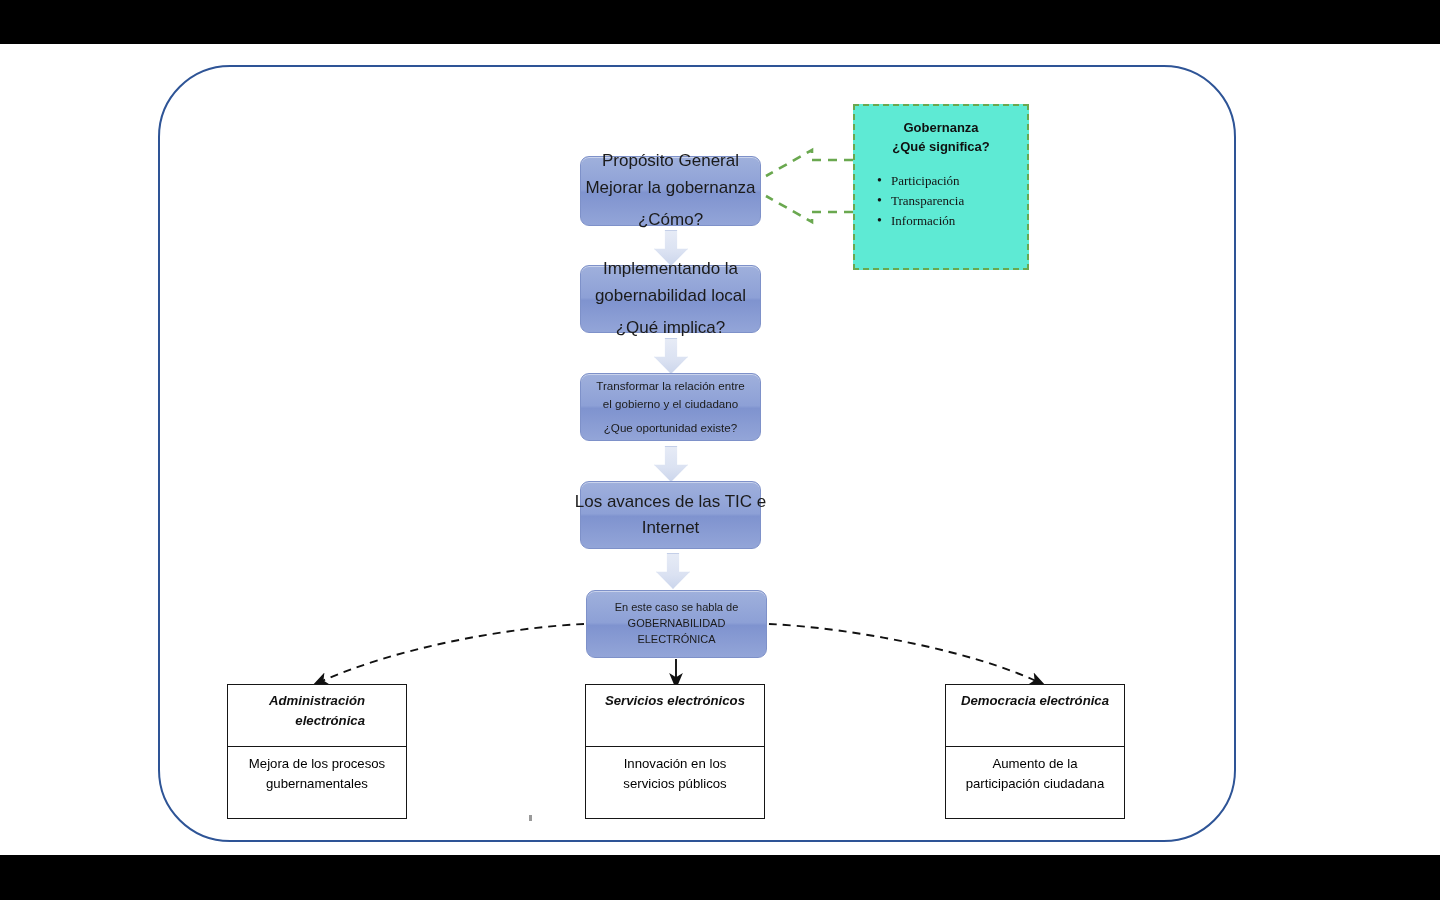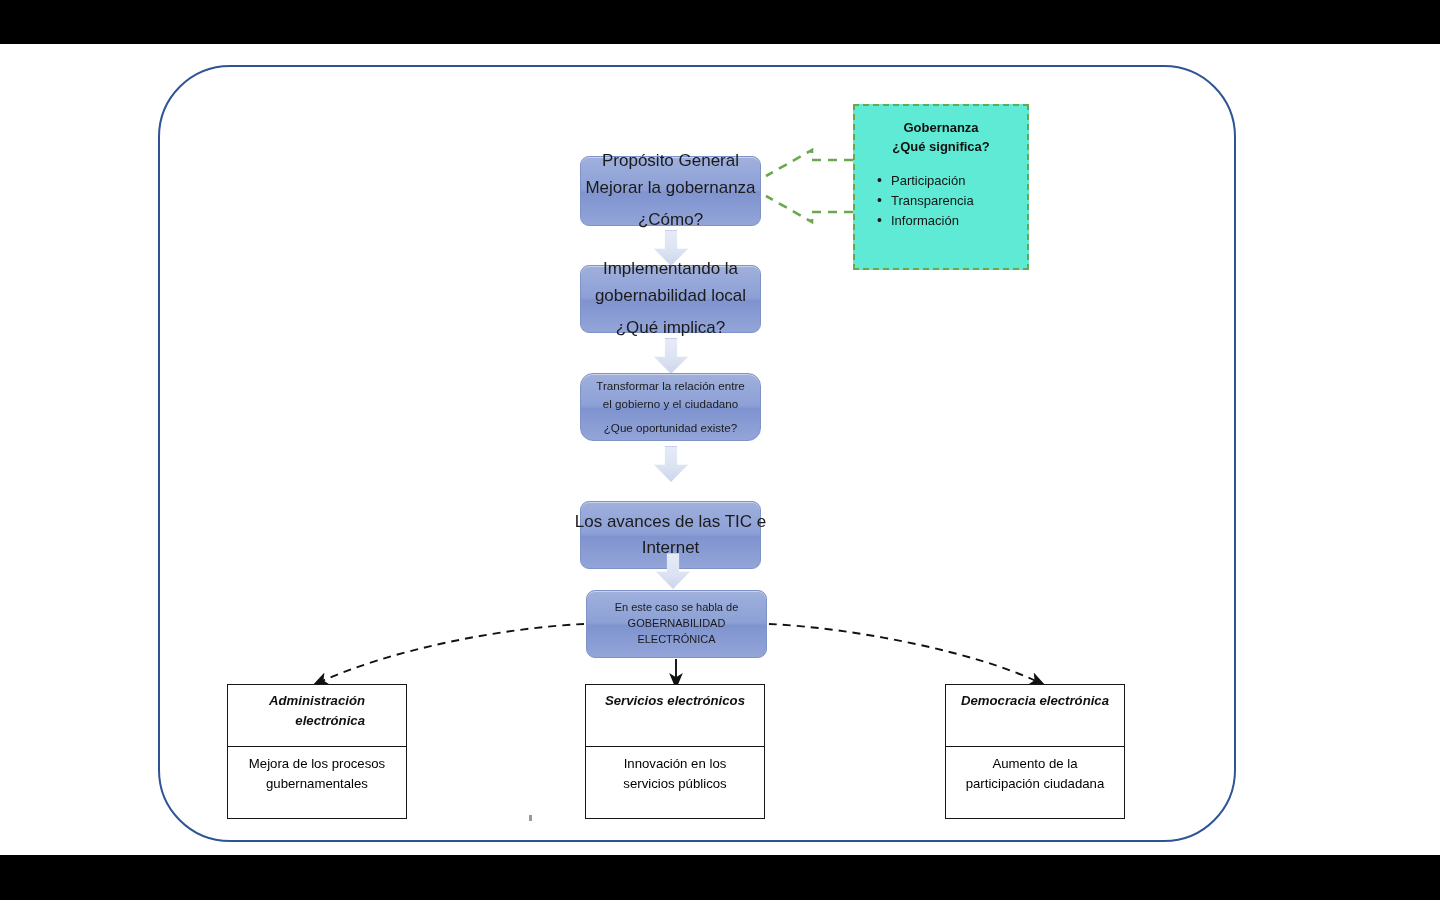--- a/index.html
+++ b/index.html
@@ -69,24 +69,24 @@
     font-size: 17px;
     line-height: 1.55;
     padding: 4px 8px;
   }
   .pbox .ln { display: block; white-space: nowrap; }
   .pbox .q { margin-top: 6px; }
 
   #box-proposito   { left: 580px; top: 156px; width: 181px; height: 70px; }
   #box-implement   { left: 580px; top: 265px; width: 181px; height: 68px; }
   #box-transformar { left: 580px; top: 373px; width: 181px; height: 68px; }
-  #box-tic         { left: 580px; top: 481px; width: 181px; height: 68px; margin-top: 20px; }
+  #box-tic         { left: 580px; top: 481px; width: 181px; height: 68px; }
   #box-goe         { left: 586px; top: 590px; width: 181px; height: 68px; }
 
-  #box-transformar { font-size: 11.6px; border-radius: 13px; }
+  #box-transformar { font-size: 11.6px; }
   #box-goe { font-size: 11px; line-height: 1.45; }
 
   
   .barrow {
     position: absolute;
     width: 34px;
     height: 36px;
     background: linear-gradient(180deg, #e6ebf6 0%, #dbe2f2 60%, #ccd6ec 100%);
     border: 1px solid #c4cfe8;
     box-sizing: border-box;
@@ -113,20 +113,21 @@
     font-weight: bold;
     font-size: 13px;
     color: #101010;
     line-height: 1.45;
     margin-top: 13px;
   }
   #green-list {
     margin: 14px 0 0 0;
     padding: 0 0 0 22px;
     list-style: none;
+    font-family: Liberation Serif, serif;
   }
   #green-list li {
     font-size: 13px;
     color: #141414;
     line-height: 1.54;
     position: relative;
     padding-left: 14px;
     white-space: nowrap;
   }
   #green-list li::before {

